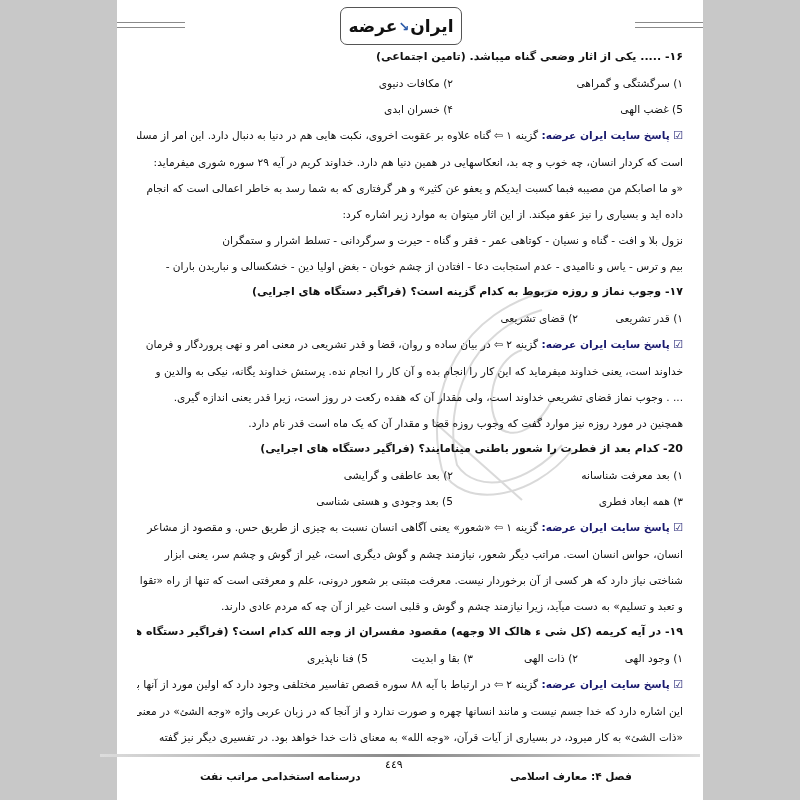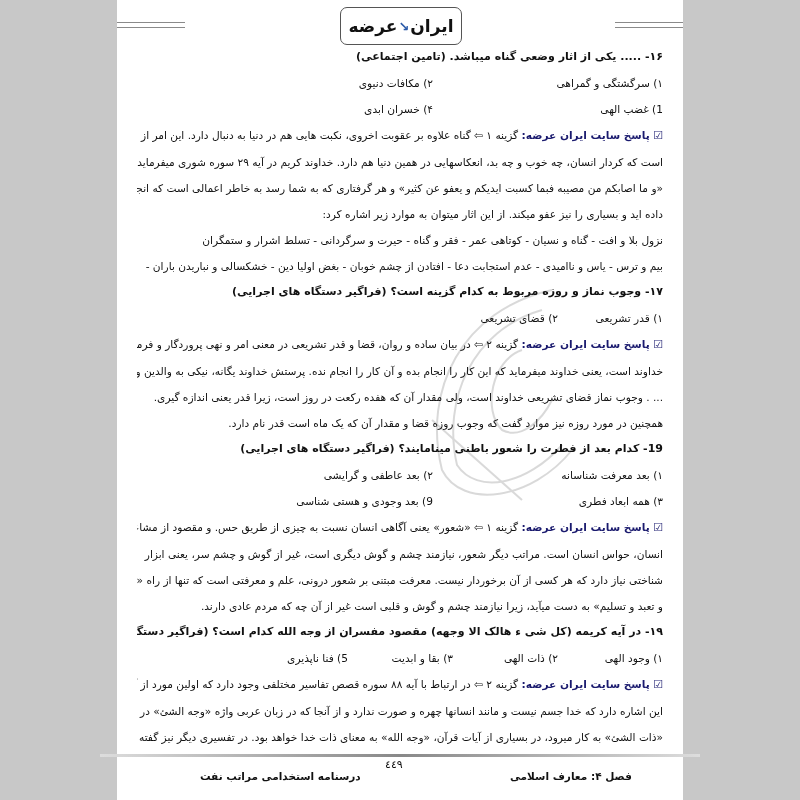--- a/index.html
+++ b/index.html
@@ -5,20 +5,21 @@
   html, body { margin: 0; padding: 0; }
   body {
     width: 800px; height: 800px; overflow: hidden;
     background: #c8c8c8;
     font-family: "DejaVu Sans", sans-serif;
     position: relative;
   }
   .page {
     position: absolute; left: 117px; top: 0; width: 566px; height: 800px;
     background: #ffffff;
+    padding-left: 20px;
   }
   .header-line {
     position: absolute; top: 22px; height: 4px; border-top: 1.5px solid #8a8a8a; border-bottom: 1.5px solid #8a8a8a;
   }
   .header-line.left { left: 0; width: 68px; }
   .header-line.right { right: 0; width: 68px; }
   .logo-box {
     position: absolute; left: 340px; top: 7px; width: 120px; height: 36px;
     border: 1.5px solid #555; border-radius: 7px; background: #fff;
     display: flex; align-items: center; justify-content: center;
@@ -68,48 +69,48 @@
   </svg>
 
   <div class="content">
 
     <div class="q line">۱۶- ..... یکی از اثار وضعی گناه میباشد. (تامین اجتماعی)</div>
     <div class="opts two">
       <span>۱) سرگشتگی و گمراهی</span>
       <span>۲) مکافات دنیوی</span>
     </div>
     <div class="opts two">
-      <span>1) غضب الهی</span>
+      <span>5) غضب الهی</span>
       <span>۴) خسران ابدی</span>
     </div>
     <div class="line"><span class="check">☑</span> <span class="ans-label">پاسخ سایت ایران عرضه:</span> <span>گزینه ۱ ⇦</span> <span>گناه علاوه بر عقوبت اخروی، نکبت هایی هم در دنیا به دنبال دارد. این امر از مسلمات</span></div>
     <div class="line">است که کردار انسان، چه خوب و چه بد، انعکاسهایی در همین دنیا هم دارد. خداوند کریم در آیه ۲۹ سوره شوری میفرماید:</div>
     <div class="line">«و ما اصابکم من مصیبه فبما کسبت ایدیکم و یعفو عن کثیر» و هر گرفتاری که به شما رسد به خاطر اعمالی است که انجام</div>
     <div class="line">داده اید و بسیاری را نیز عفو میکند. از این اثار میتوان به موارد زیر اشاره کرد:</div>
     <div class="line">نزول بلا و افت - گناه و نسیان - کوتاهی عمر - فقر و گناه - حیرت و سرگردانی - تسلط اشرار و ستمگران</div>
     <div class="line">بیم و ترس - یاس و ناامیدی - عدم استجابت دعا - افتادن از چشم خوبان - بغض اولیا دین - خشکسالی و نباریدن باران -</div>
 
     <div class="q line">۱۷- وجوب نماز و روزه مربوط به کدام گزینه است؟ (فراگیر دستگاه های اجرایی)</div>
     <div class="opts four">
       <span>۱) قدر تشریعی</span>
       <span>۲) قضای تشریعی</span>
     </div>
     <div class="line"><span class="check">☑</span> <span class="ans-label">پاسخ سایت ایران عرضه:</span> <span>گزینه ۲ ⇦</span> <span>در بیان ساده و روان، قضا و قدر تشریعی در معنی امر و نهی پروردگار و فرمان</span></div>
     <div class="line">خداوند است، یعنی خداوند میفرماید که این کار را انجام بده و آن کار را انجام نده. پرستش خداوند یگانه، نیکی به والدین و</div>
     <div class="line">... . وجوب نماز قضای تشریعی خداوند است، ولی مقدار آن که هفده رکعت در روز است، زیرا قدر یعنی اندازه گیری.</div>
     <div class="line">همچنین در مورد روزه نیز موارد گفت که وجوب روزه قضا و مقدار آن که یک ماه است قدر نام دارد.</div>
 
-    <div class="q line">19- کدام بعد از فطرت را شعور باطنی مینامایند؟ (فراگیر دستگاه های اجرایی)</div>
+    <div class="q line">20- کدام بعد از فطرت را شعور باطنی مینامایند؟ (فراگیر دستگاه های اجرایی)</div>
     <div class="opts two">
       <span>۱) بعد معرفت شناسانه</span>
       <span>۲) بعد عاطفی و گرایشی</span>
     </div>
     <div class="opts two">
       <span>۳) همه ابعاد فطری</span>
-      <span>9) بعد وجودی و هستی شناسی</span>
+      <span>5) بعد وجودی و هستی شناسی</span>
     </div>
     <div class="line"><span class="check">☑</span> <span class="ans-label">پاسخ سایت ایران عرضه:</span> <span>گزینه ۱ ⇦</span> <span>«شعور» یعنی آگاهی انسان نسبت به چیزی از طریق حس. و مقصود از مشاعر</span></div>
     <div class="line">انسان، حواس انسان است. مراتب دیگر شعور، نیازمند چشم و گوش دیگری است، غیر از گوش و چشم سر، یعنی ابزار</div>
     <div class="line">شناختی نیاز دارد که هر کسی از آن برخوردار نیست. معرفت مبتنی بر شعور درونی، علم و معرفتی است که تنها از راه «تقوا</div>
     <div class="line">و تعبد و تسلیم» به دست میآید، زیرا نیازمند چشم و گوش و قلبی است غیر از آن چه که مردم عادی دارند.</div>
 
     <div class="q line">۱۹- در آیه کریمه (کل شی ء هالک الا وجهه) مقصود مفسران از وجه الله کدام است؟ (فراگیر دستگاه های اجرایی)</div>
     <div class="opts four">
       <span>۱) وجود الهی</span>
       <span>۲) ذات الهی</span>

